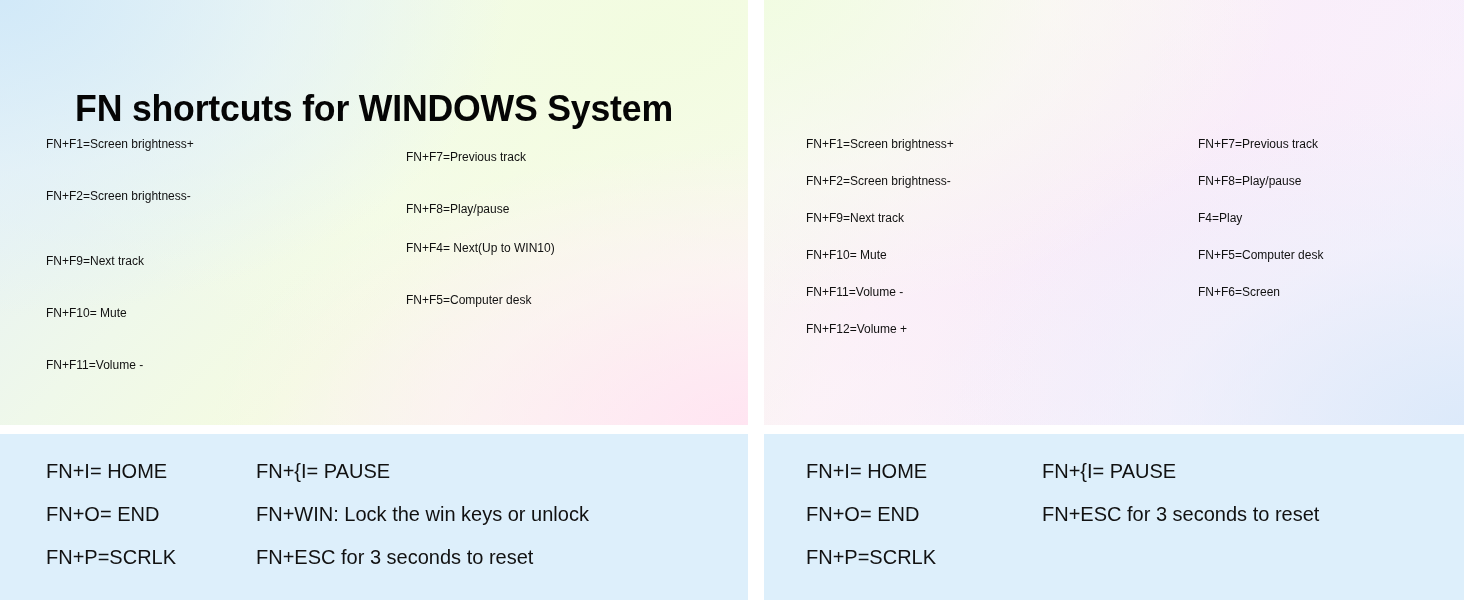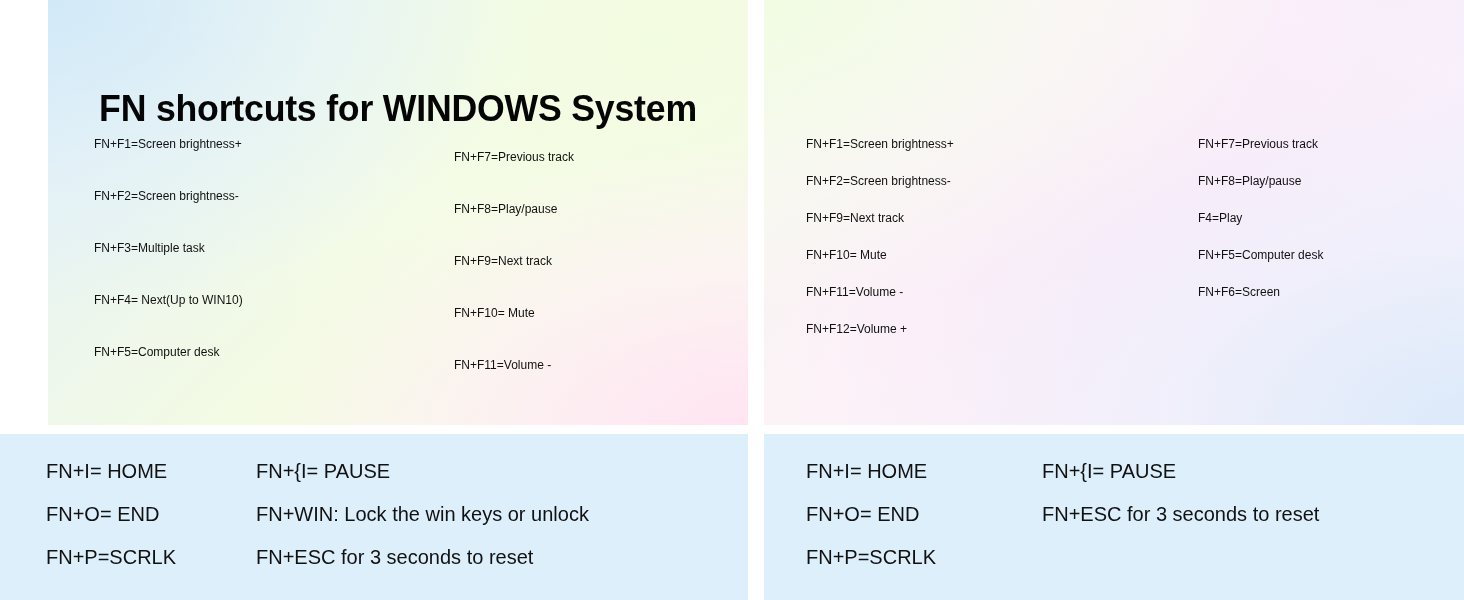--- a/index.html
+++ b/index.html
@@ -31,21 +31,20 @@
   }
 
   .panel-top.windows {
     grid-column: 1;
     grid-row: 1;
     background:
       radial-gradient(120% 110% at 100% 100%, rgba(255,228,241,0.95) 0%, rgba(255,238,246,0.55) 32%, rgba(255,255,255,0) 60%),
       radial-gradient(110% 120% at 0% 0%, rgba(209,233,248,0.98) 0%, rgba(224,240,250,0.6) 34%, rgba(255,255,255,0) 62%),
       radial-gradient(130% 130% at 88% 8%, rgba(242,252,224,0.95) 0%, rgba(246,253,233,0.5) 40%, rgba(255,255,255,0) 70%),
       linear-gradient(135deg, #e3eff9 0%, #eff8ea 38%, #f4fbe2 58%, #fdf2f7 100%);
-    margin-left: 48px;
   }
 
   .panel-top.mac {
     grid-column: 3;
     grid-row: 1;
     background:
       radial-gradient(120% 120% at 0% 0%, rgba(241,252,226,0.95) 0%, rgba(247,253,238,0.5) 34%, rgba(255,255,255,0) 62%),
       radial-gradient(120% 120% at 100% 100%, rgba(219,233,250,0.95) 0%, rgba(233,241,252,0.5) 36%, rgba(255,255,255,0) 66%),
       radial-gradient(130% 120% at 55% 55%, rgba(249,235,249,0.9) 0%, rgba(250,240,250,0.45) 45%, rgba(255,255,255,0) 75%),
       linear-gradient(120deg, #f2fce4 0%, #fdf3f6 30%, #f9edfa 58%, #f6effc 78%, #e7effb 100%);
@@ -148,21 +147,20 @@
   <section class="panel-top windows">
     <h1 class="panel-title">FN shortcuts for WINDOWS System</h1>
 
     <div class="fn-grid">
       <div class="fn-cell col-a">FN+F1=Screen brightness+</div>
       <div class="fn-cell col-b">FN+F7=Previous track</div>
 
       <div class="fn-cell col-a">FN+F2=Screen brightness-</div>
       <div class="fn-cell col-b">FN+F8=Play/pause</div>
 
-      <div class="fn-cell col-a">FN+F3=Multiple task</div>
       <div class="fn-cell col-b">FN+F9=Next track</div>
 
       <div class="fn-cell col-a">FN+F4= Next(Up to WIN10)</div>
       <div class="fn-cell col-b">FN+F10= Mute</div>
 
       <div class="fn-cell col-a">FN+F5=Computer desk</div>
       <div class="fn-cell col-b">FN+F11=Volume -</div>
 
     </div>
   </section>

